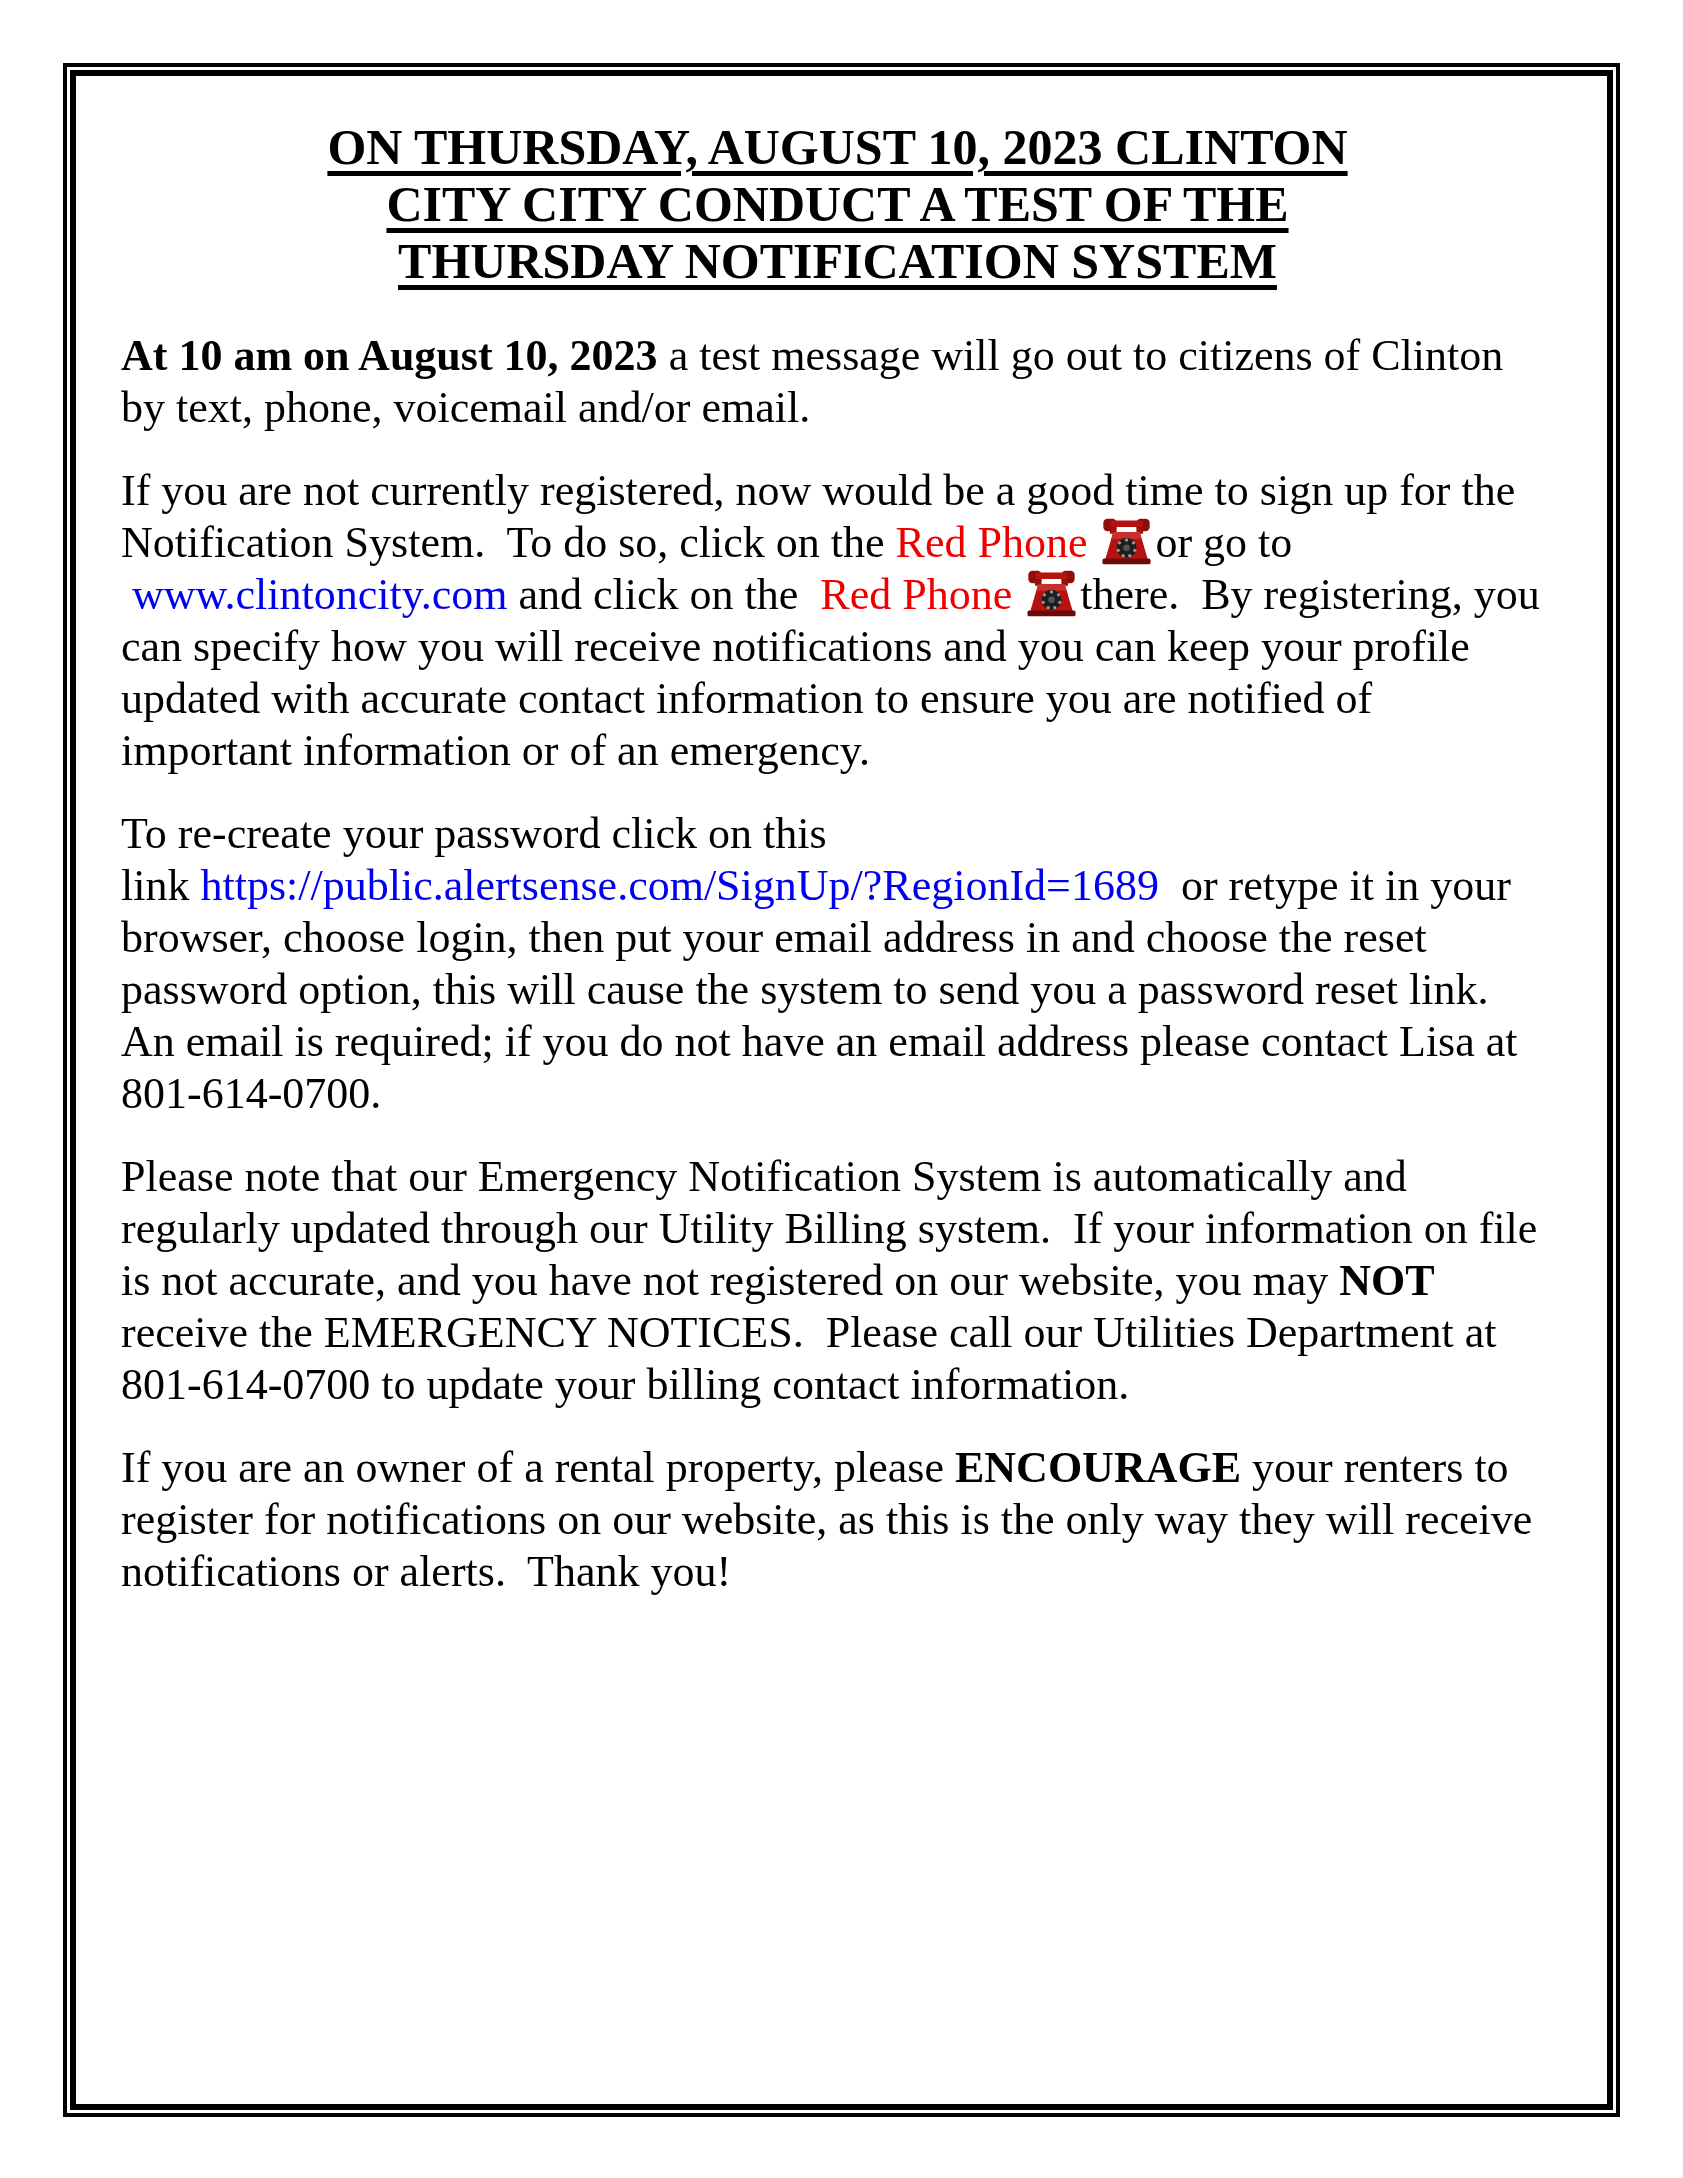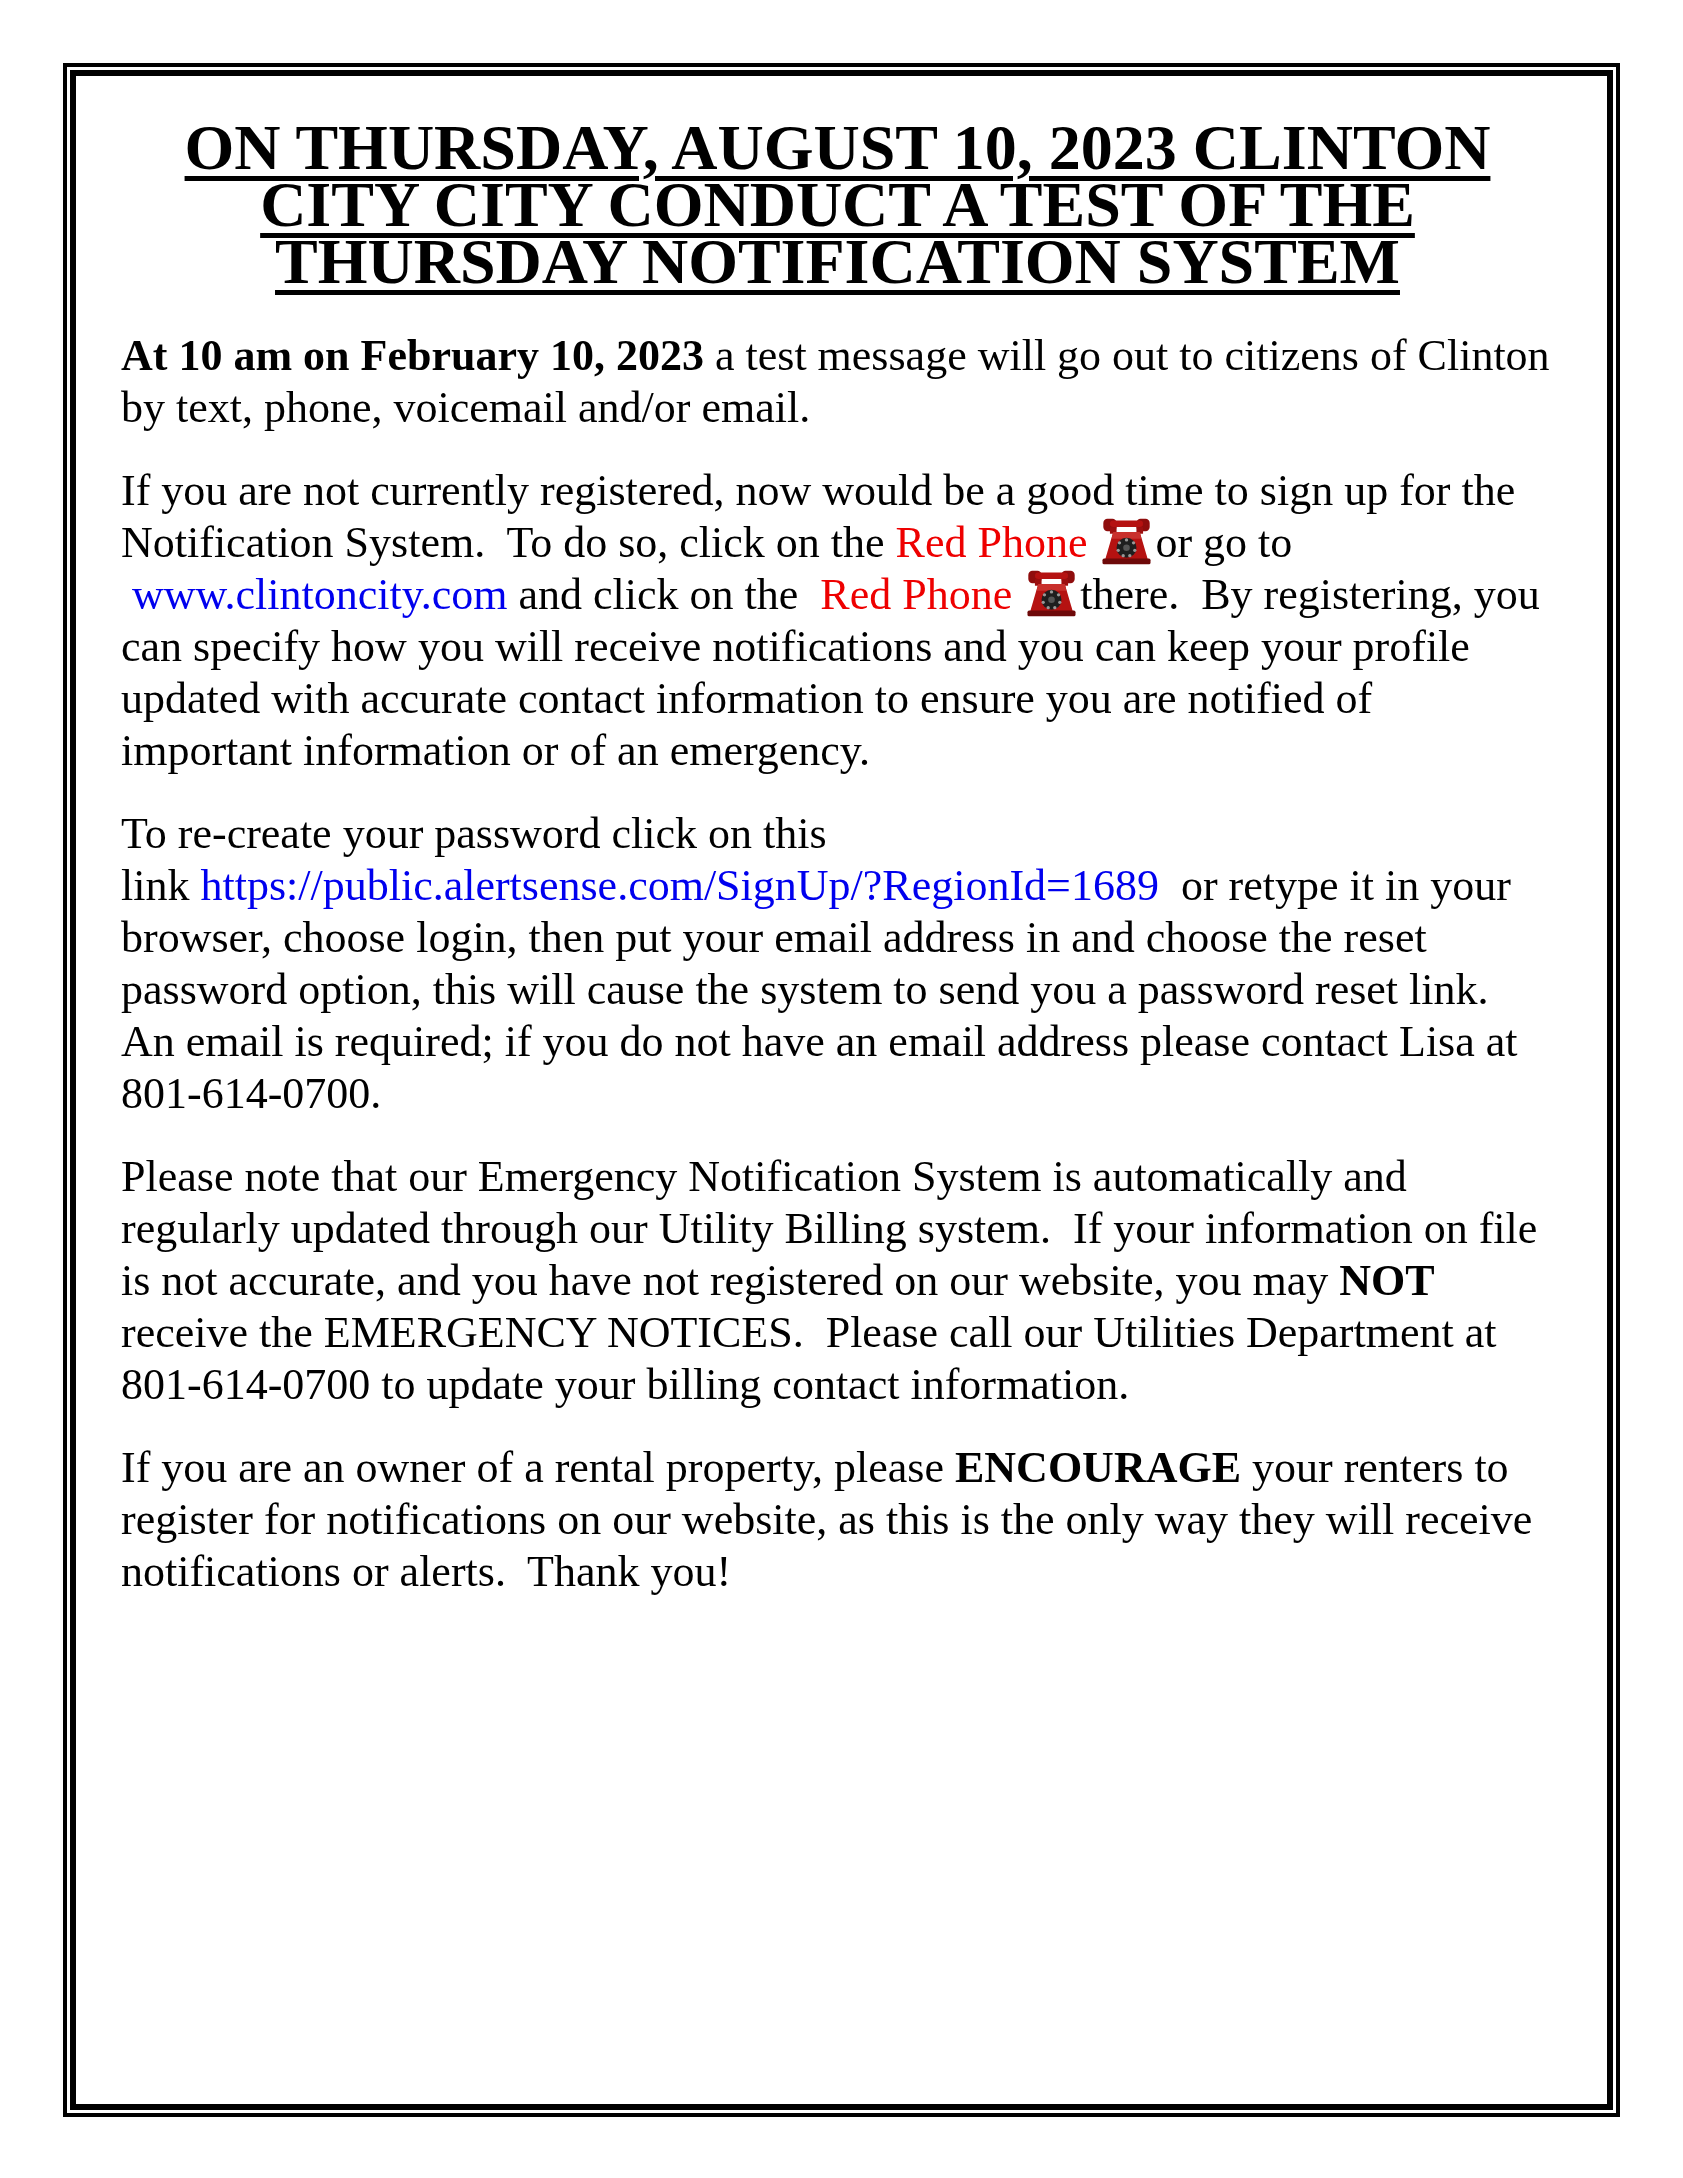--- a/index.html
+++ b/index.html
@@ -27,21 +27,21 @@
   }
   .content {
     position: absolute;
     left: 0; top: 0; right: 0; bottom: 0;
     padding: 119px 129px 59px 121px;
     box-sizing: border-box;
   }
   .title {
     text-align: center;
     font-weight: bold;
-    font-size: 64px;
+    font-size: 50px;
     line-height: 57px;
     margin: 0 0 40px 0;
   }
   .title-line {
     text-decoration: underline;
     text-decoration-thickness: 5px;
     text-underline-offset: 7px;
   }
   .para {
     font-size: 44px;
@@ -71,21 +71,21 @@
   <div class="frame-inner"></div>
 </div>
 
 <div class="content">
   <h1 class="title">
       <div class="title-line">ON THURSDAY, AUGUST 10, 2023 CLINTON</div>
       <div class="title-line">CITY CITY CONDUCT A TEST OF THE</div>
       <div class="title-line">THURSDAY NOTIFICATION SYSTEM</div>
     </h1>
   <div>
-      <p class="para"><span class="bold">At 10 am on February 10, 2023</span><span> a test message will go out to citizens of Clinton by text, phone, voicemail and/or email.</span></p>
+      <p class="para"><span class="bold">At 10 am on August 10, 2023</span><span> a test message will go out to citizens of Clinton by text, phone, voicemail and/or email.</span></p>
       <p class="para"><span>If you are not currently registered, now would be a good time to sign up for the Notification System.&nbsp; To do so, click on the </span><span class="red">Red Phone</span><span> </span><svg class="phone-icon" viewBox="0 0 64 60" xmlns="http://www.w3.org/2000/svg">
 
     <rect x="4" y="2" width="16" height="15" rx="5" fill="#8f0d0d"></rect>
     <rect x="44" y="2" width="16" height="15" rx="5" fill="#8f0d0d"></rect>
     <rect x="12" y="4" width="40" height="8" rx="4" fill="#b51211"></rect>
 
     <rect x="12" y="12" width="8" height="8" fill="#9c0f0f"></rect>
     <rect x="44" y="12" width="8" height="8" fill="#9c0f0f"></rect>
 
     <path d="M16 18 L48 18 L58 52 L6 52 Z" fill="#b51211"></path>

